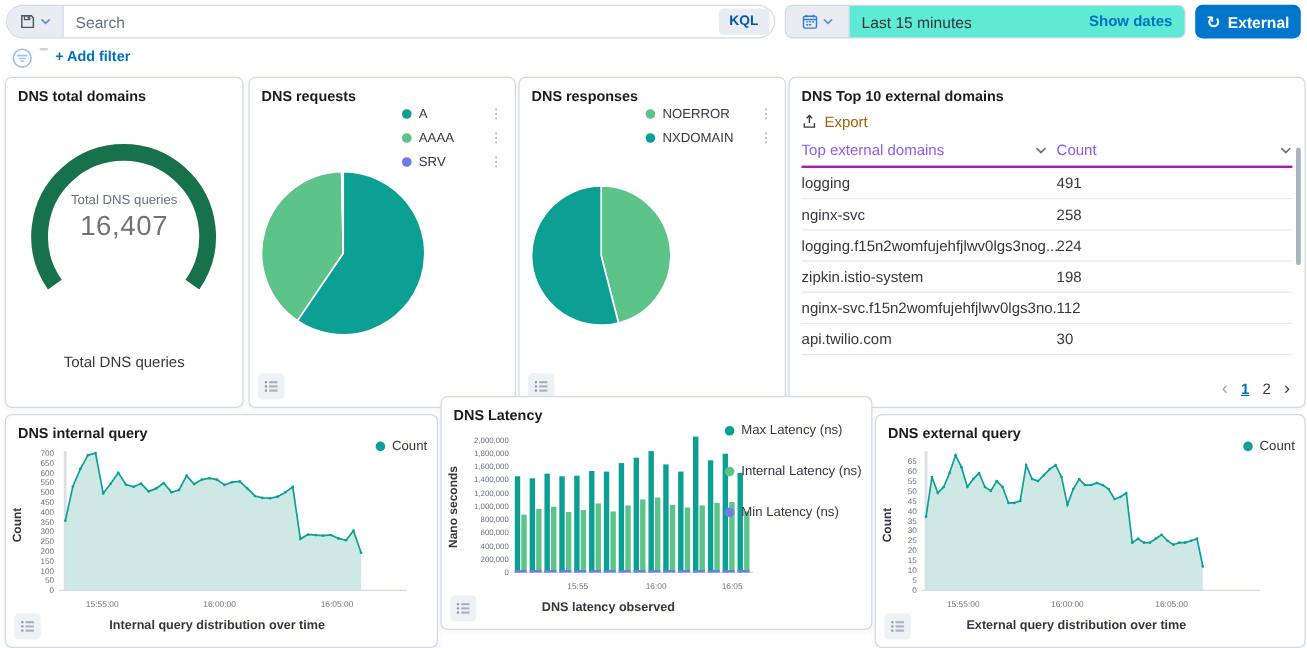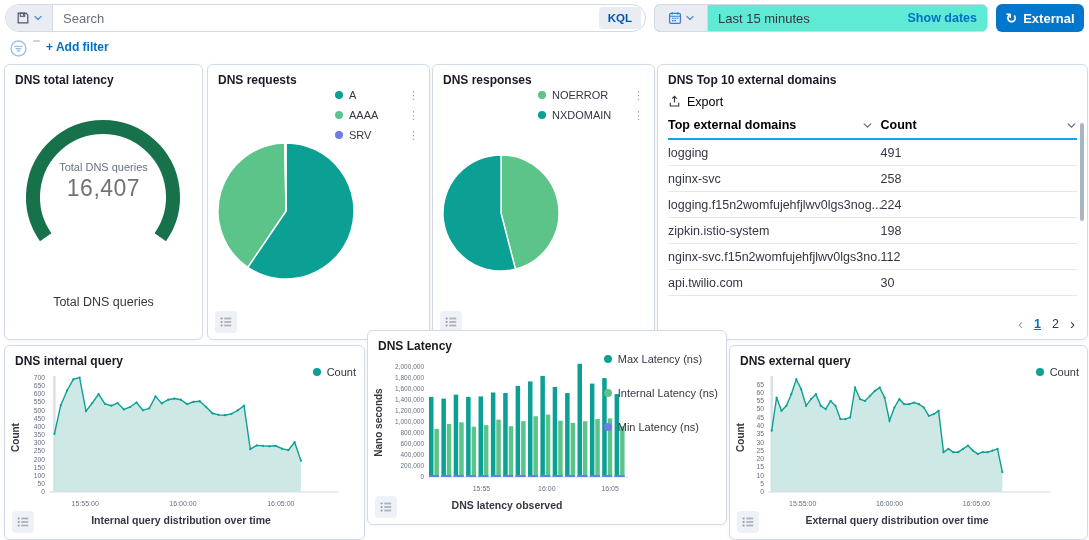--- a/index.html
+++ b/index.html
@@ -49,22 +49,22 @@
   .pie-legend{top:24px;right:10px;gap:8px}
   .lat-legend{top:22px;right:8px;gap:22px}
   .count-legend{top:20px;right:8px}
   .litem{display:flex;align-items:center;cursor:pointer}
   .ldot{width:8px;height:8px;border-radius:50%;margin-right:6px;flex:none}
   .llabel{flex:1;white-space:nowrap}
   .lmenu{color:#98a2b3;font-size:11px;margin-left:14px;cursor:pointer;line-height:1}
   #legend-requests .litem{width:84px}
   #legend-responses .litem{width:106px}
   
-  .export-row{margin:8px 10px 0;display:flex;gap:6px;align-items:flex-start;font-size:12.5px;color:#000000;cursor:pointer;width:70px}
-  .tbl-head{display:flex;margin:9px 10px 0;padding-bottom:6px;border-bottom:2px solid #0ea5e9;font-weight:700;font-size:12.5px;color:#000000}
+  .export-row{margin:8px 10px 0;display:flex;gap:6px;align-items:flex-start;font-size:12.5px;color:#a16207;cursor:pointer;width:70px}
+  .tbl-head{display:flex;margin:9px 10px 0;padding-bottom:6px;border-bottom:2px solid #a21caf;font-weight:400;font-size:12.5px;color:#8b5cf6}
   .th{display:flex;align-items:center;justify-content:space-between;cursor:pointer}
   .th.c1{width:50%;padding-right:8px}
   .th.c2{flex:1}
   .trow{display:flex;margin:0 10px;padding:5.5px 0;border-bottom:1px solid #e4e8ef;font-size:12.5px}
   .td1{width:50%;padding-right:8px;white-space:nowrap;overflow:hidden}
   .td2{flex:1}
   .scrollthumb{position:absolute;right:3px;top:58px;width:4px;height:98px;background:#aab3c0;border-radius:2px;cursor:pointer}
   .pager{position:absolute;right:12px;bottom:8px;display:flex;align-items:center;gap:11px;font-size:12.5px}
   .pg-arrow{color:#98a2b3;font-size:15px;cursor:pointer;line-height:1}
   .pg-arrow.next{color:#343741}
@@ -124,21 +124,21 @@
 <div class="filterrow">
   <svg width="17" height="17" viewBox="0 0 16 16">
     <circle cx="8" cy="8" r="7" fill="none" stroke="#9ec1e4" stroke-width="1.3"></circle>
     <path d="M4.6 6h6.8M5.8 8.2h4.4M7 10.4h2" stroke="#9ec1e4" stroke-width="1.3" stroke-linecap="round"></path>
   </svg>
   <span class="fdash"></span>
   <a class="addfilter">+ Add filter</a>
 </div>
 
 <div class="panel" id="p-gauge">
-  <div class="ptitle">DNS total latency</div>
+  <div class="ptitle">DNS total domains</div>
   <div class="gauge-svg chartmountless" id="chart-gauge"><svg width="180" height="140" viewBox="0 0 180 140">
         <path d="M 32.7 118.2 A 70 70 0 1 1 147.3 118.2" fill="none" stroke="#17714b" stroke-width="14"></path>
       </svg></div>
   <div class="gauge-text">
     <div class="gl">Total DNS queries</div>
     <div class="gv">16,407</div>
   </div>
   <div class="gauge-bottom">Total DNS queries</div>
 </div>
 

